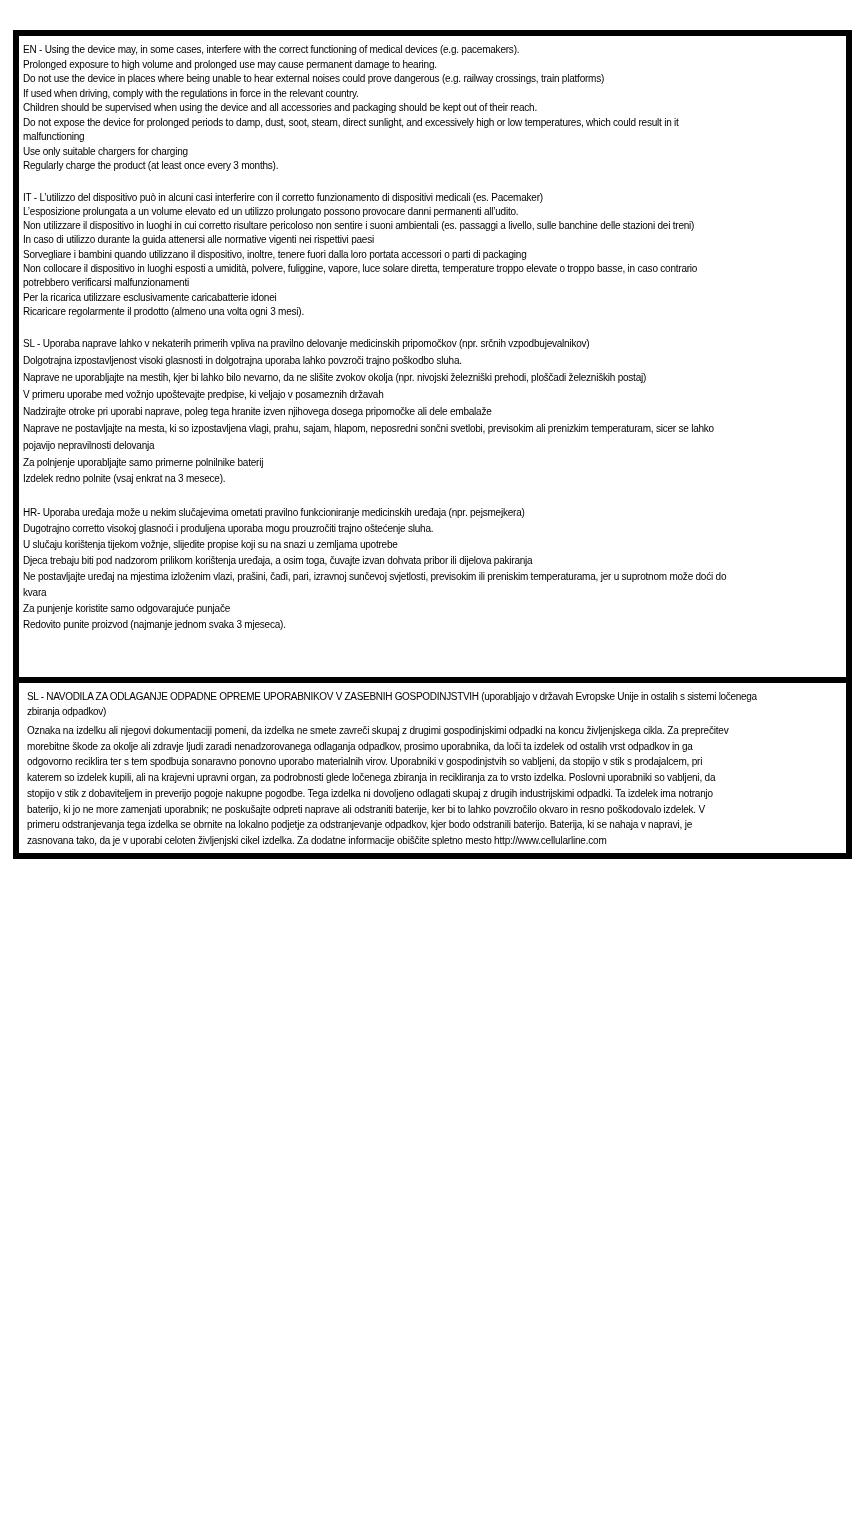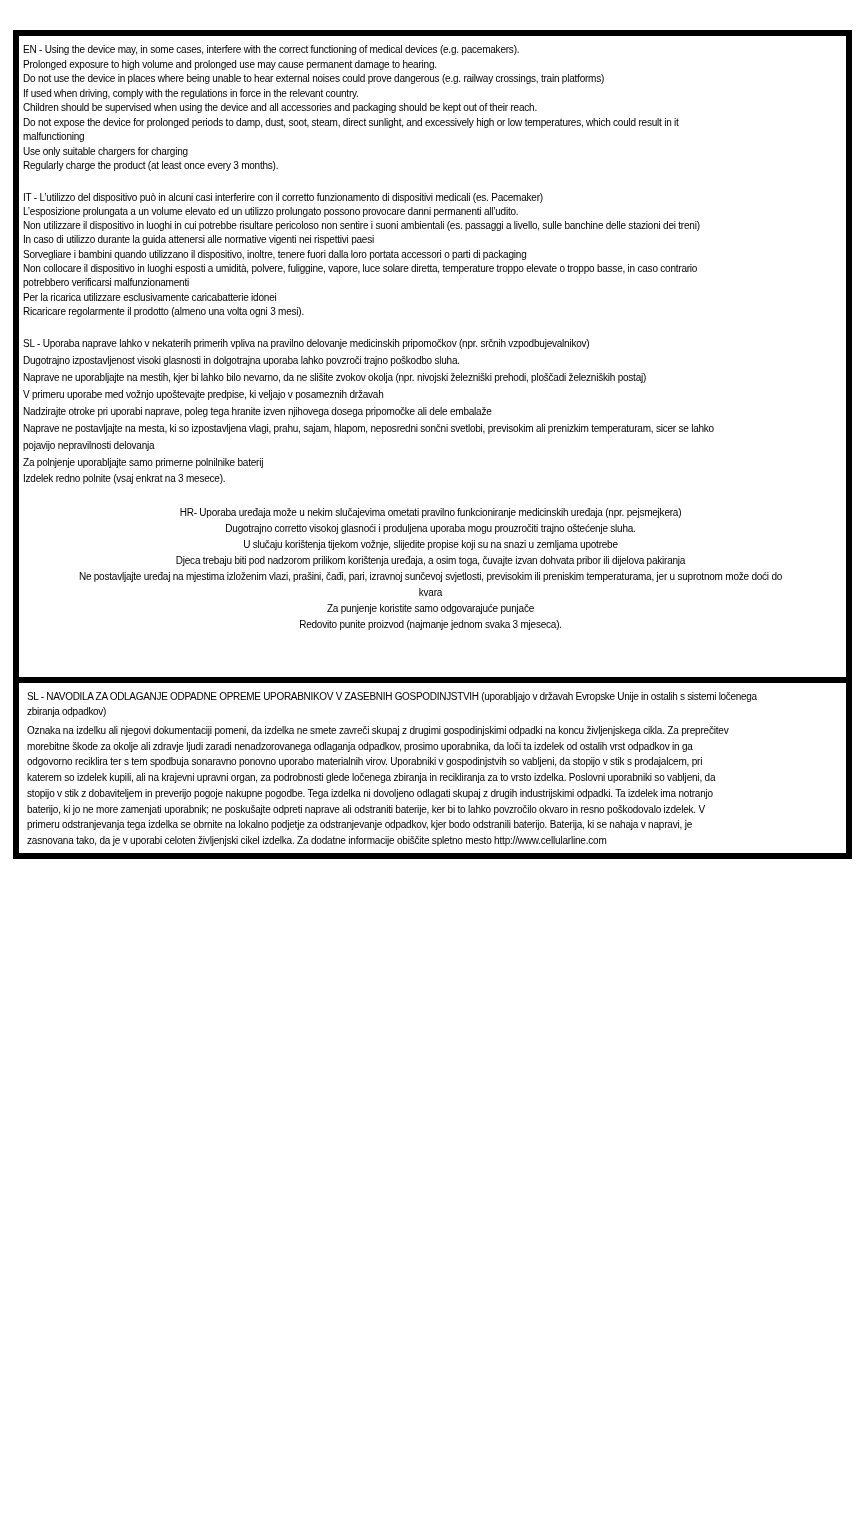--- a/index.html
+++ b/index.html
@@ -27,21 +27,21 @@
     top: 30px;
     height: 704px;
     padding: 7px 8px 0 4px;
   }
   .box-bottom {
     top: 677px;
     height: 182px;
     padding: 6px 8px 0 8px;
   }
   .section { margin: 0 0 17px 0; }
-  .section:last-child { margin-bottom: 0; text-align: center; }
+  .section:last-child { margin-bottom: 0; }
   .ln {
     white-space: nowrap;
     overflow: hidden;
     font-size: 10px;
     letter-spacing: -0.22px;
   }
   .sec-en .ln { line-height: 14.5px; }
   .sec-it .ln { line-height: 14.3px; }
   .sec-sl .ln { line-height: 16.9px; }
   .sec-hr .ln { line-height: 16px; }
@@ -60,31 +60,31 @@
       <div class="ln">If used when driving, comply with the regulations in force in the relevant country.</div>
       <div class="ln">Children should be supervised when using the device and all accessories and packaging should be kept out of their reach.</div>
       <div class="ln">Do not expose the device for prolonged periods to damp, dust, soot, steam, direct sunlight, and excessively high or low temperatures, which could result in it</div>
       <div class="ln">malfunctioning</div>
       <div class="ln">Use only suitable chargers for charging</div>
       <div class="ln">Regularly charge the product (at least once every 3 months).</div>
     </div>
   <div class="section sec-it">
       <div class="ln">IT - L’utilizzo del dispositivo può in alcuni casi interferire con il corretto funzionamento di dispositivi medicali (es. Pacemaker)</div>
       <div class="ln">L’esposizione prolungata a un volume elevato ed un utilizzo prolungato possono provocare danni permanenti all’udito.</div>
-      <div class="ln">Non utilizzare il dispositivo in luoghi in cui potrebbe risultare pericoloso non sentire i suoni ambientali (es. passaggi a livello, sulle banchine delle stazioni dei treni)</div>
+      <div class="ln">Non utilizzare il dispositivo in luoghi in cui corretto risultare pericoloso non sentire i suoni ambientali (es. passaggi a livello, sulle banchine delle stazioni dei treni)</div>
       <div class="ln">In caso di utilizzo durante la guida attenersi alle normative vigenti nei rispettivi paesi</div>
       <div class="ln">Sorvegliare i bambini quando utilizzano il dispositivo, inoltre, tenere fuori dalla loro portata accessori o parti di packaging</div>
       <div class="ln">Non collocare il dispositivo in luoghi esposti a umidità, polvere, fuliggine, vapore, luce solare diretta, temperature troppo elevate o troppo basse, in caso contrario</div>
       <div class="ln">potrebbero verificarsi malfunzionamenti</div>
       <div class="ln">Per la ricarica utilizzare esclusivamente caricabatterie idonei</div>
       <div class="ln">Ricaricare regolarmente il prodotto (almeno una volta ogni 3 mesi).</div>
     </div>
   <div class="section sec-sl">
       <div class="ln">SL - Uporaba naprave lahko v nekaterih primerih vpliva na pravilno delovanje medicinskih pripomočkov (npr. srčnih vzpodbujevalnikov)</div>
-      <div class="ln">Dugotrajno izpostavljenost visoki glasnosti in dolgotrajna uporaba lahko povzroči trajno poškodbo sluha.</div>
+      <div class="ln">Dolgotrajna izpostavljenost visoki glasnosti in dolgotrajna uporaba lahko povzroči trajno poškodbo sluha.</div>
       <div class="ln">Naprave ne uporabljajte na mestih, kjer bi lahko bilo nevarno, da ne slišite zvokov okolja (npr. nivojski železniški prehodi, ploščadi železniških postaj)</div>
       <div class="ln">V primeru uporabe med vožnjo upoštevajte predpise, ki veljajo v posameznih državah</div>
       <div class="ln">Nadzirajte otroke pri uporabi naprave, poleg tega hranite izven njihovega dosega pripomočke ali dele embalaže</div>
       <div class="ln">Naprave ne postavljajte na mesta, ki so izpostavljena vlagi, prahu, sajam, hlapom, neposredni sončni svetlobi, previsokim ali prenizkim temperaturam, sicer se lahko</div>
       <div class="ln">pojavijo nepravilnosti delovanja</div>
       <div class="ln">Za polnjenje uporabljajte samo primerne polnilnike baterij</div>
       <div class="ln">Izdelek redno polnite (vsaj enkrat na 3 mesece).</div>
     </div>
   <div class="section sec-hr">
       <div class="ln">HR- Uporaba uređaja može u nekim slučajevima ometati pravilno funkcioniranje medicinskih uređaja (npr. pejsmejkera)</div>

